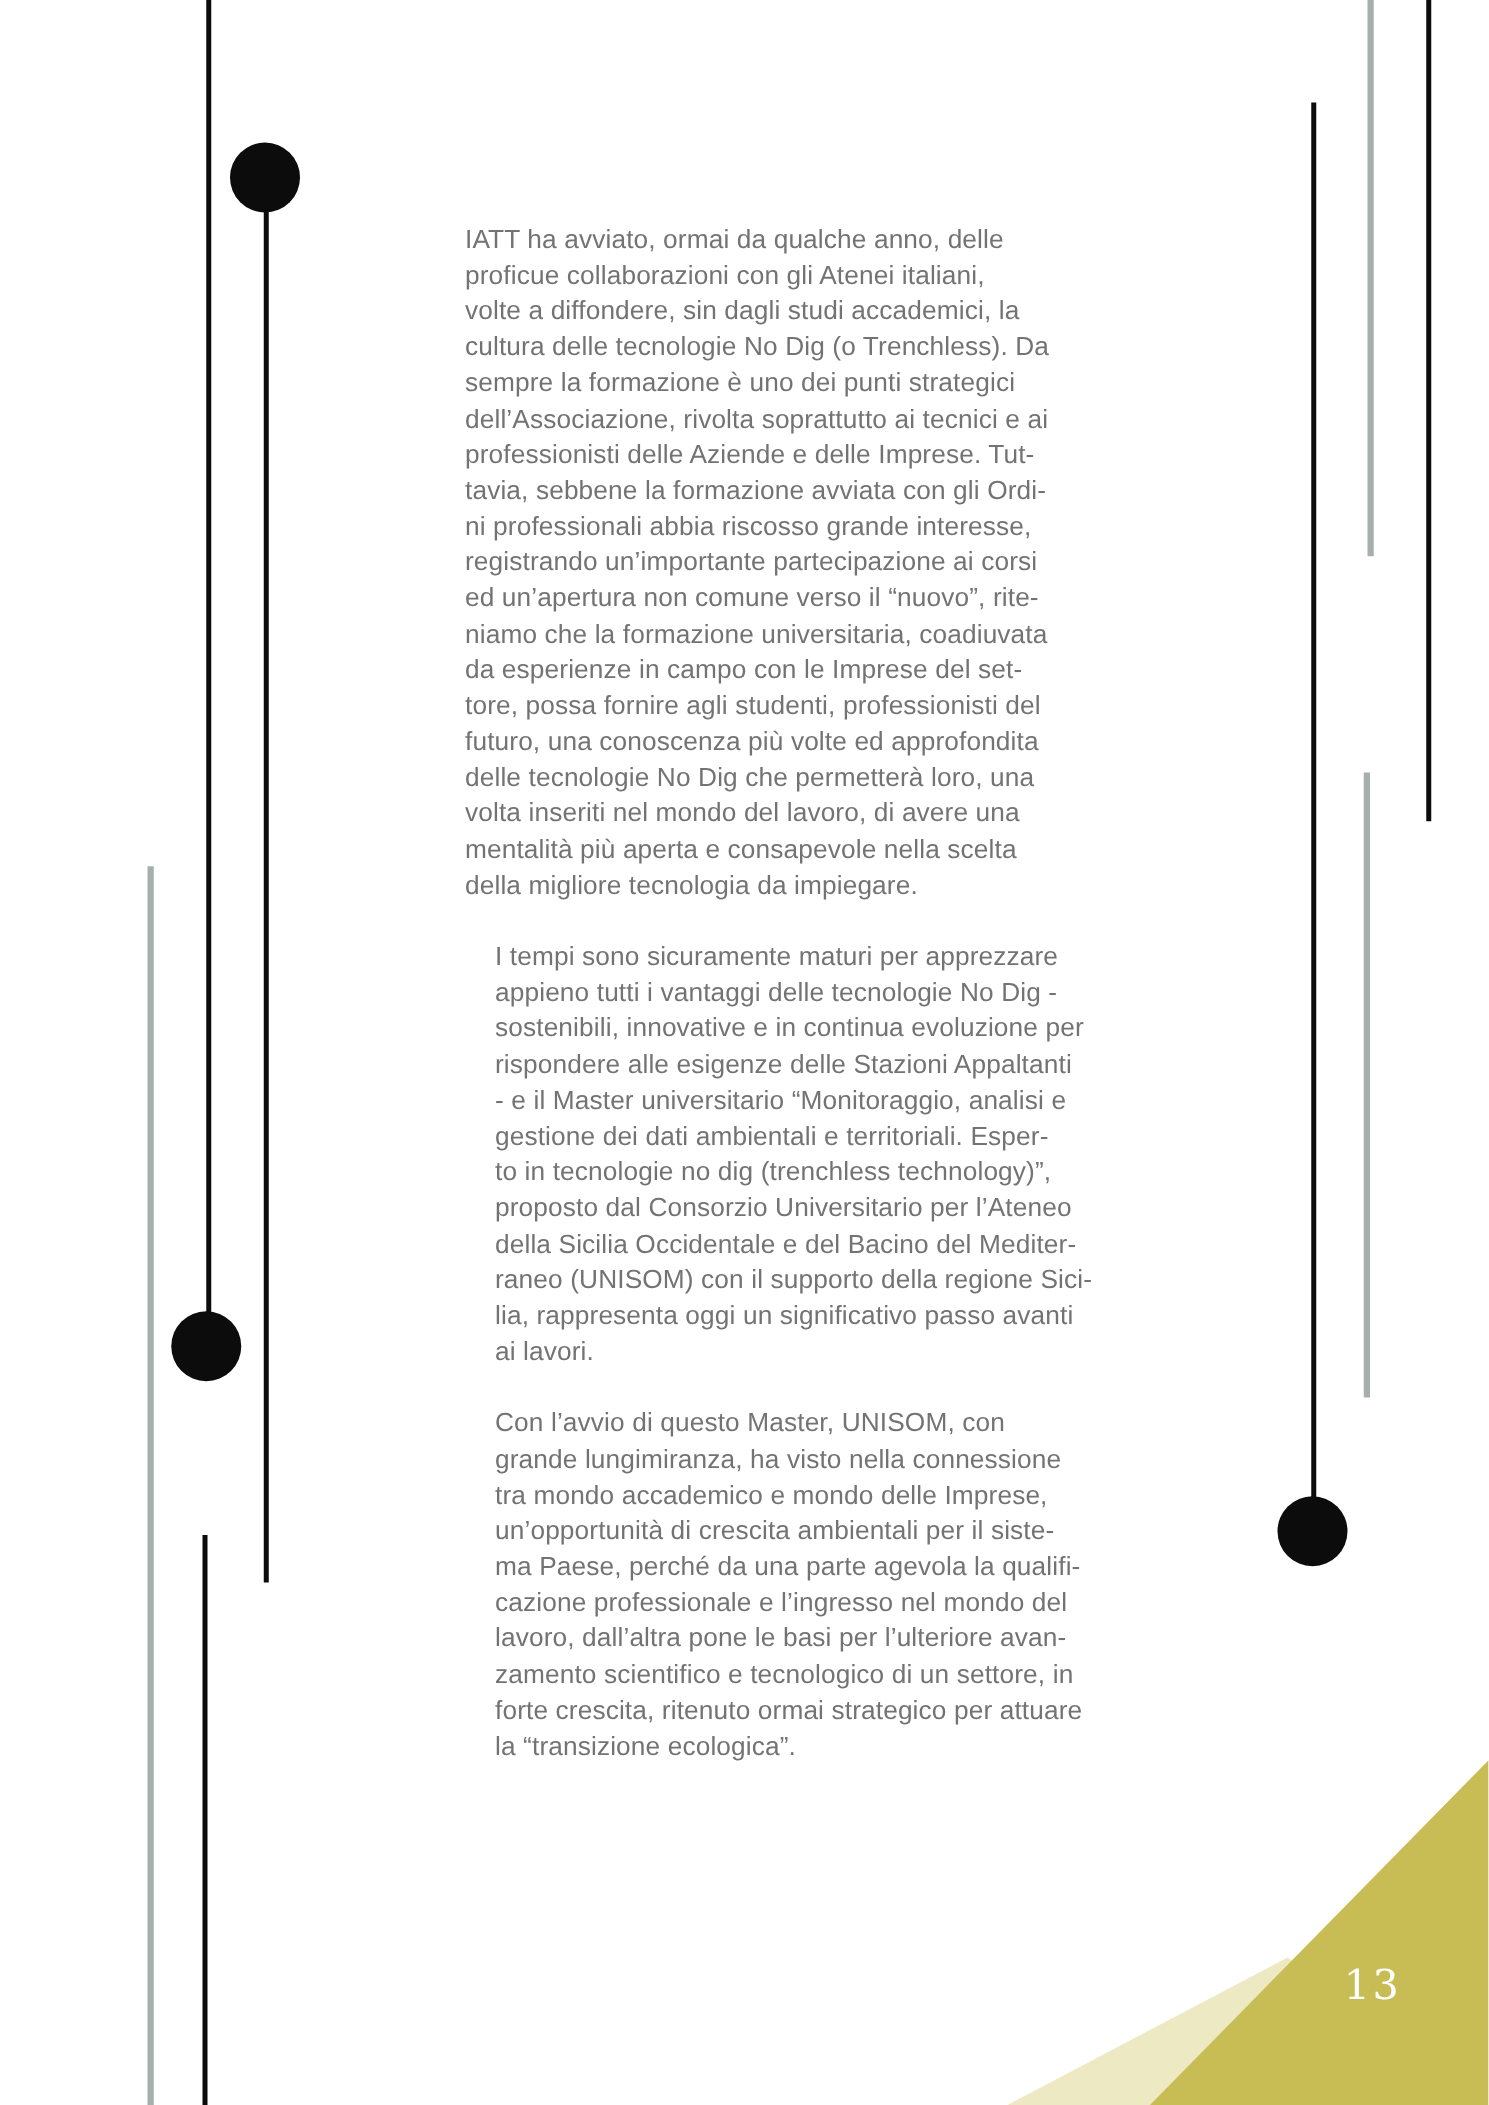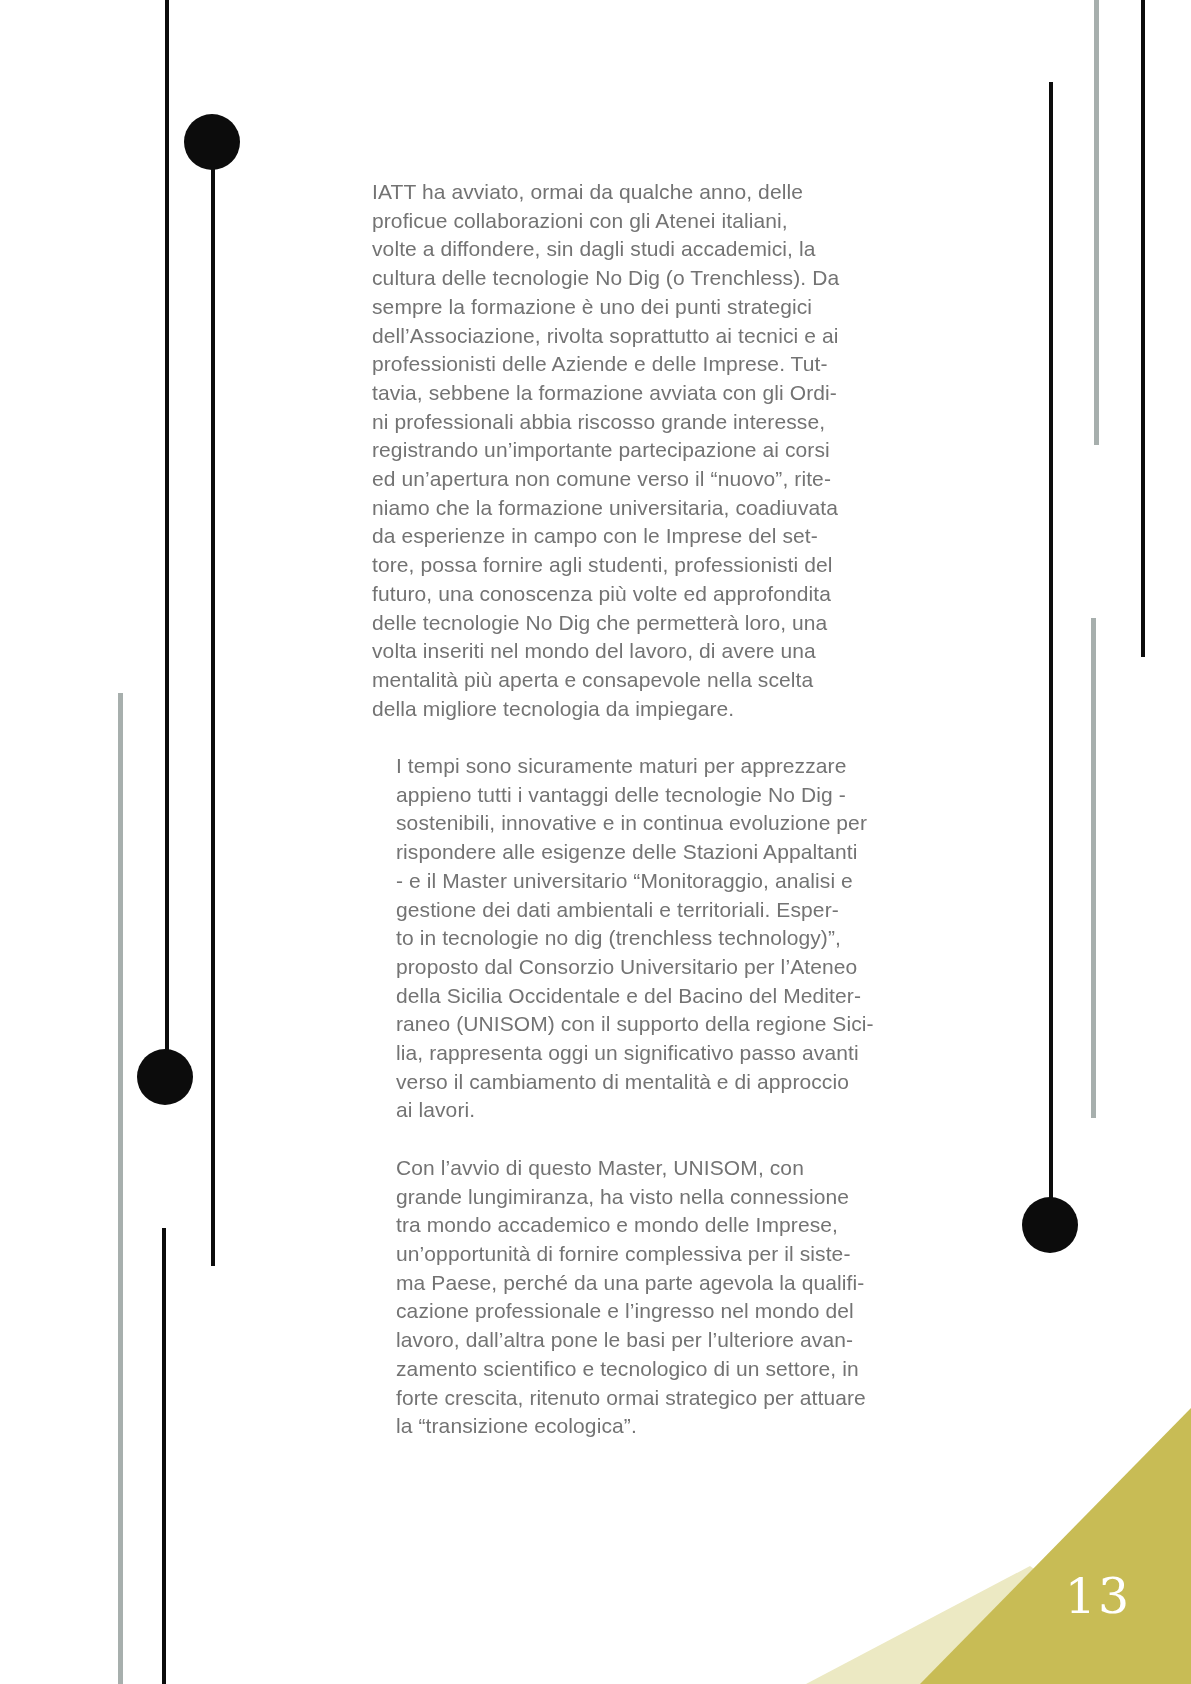--- a/index.html
+++ b/index.html
@@ -35,21 +35,21 @@
   }
   
   .corner-svg{position:absolute;left:0;top:0;}
   .page-number{
     position:absolute;
     left:1056px;
     top:1568px;
     width:84px;
     text-align:center;
     font-family:"DejaVu Serif","Liberation Serif",serif;
-    font-size:49px;
+    font-size:33px;
     color:#ffffff;
     letter-spacing:2px;
   }
 </style>
 </head>
 <body>
 
 <div class="page">
 
   <div class="vline" style="left:165px;top:0;width:4px;height:1053px;"></div>
@@ -99,28 +99,27 @@
         <div class="tline">appieno tutti i vantaggi delle tecnologie No Dig -</div>
         <div class="tline">sostenibili, innovative e in continua evoluzione per</div>
         <div class="tline">rispondere alle esigenze delle Stazioni Appaltanti</div>
         <div class="tline">- e il Master universitario “Monitoraggio, analisi e</div>
         <div class="tline">gestione dei dati ambientali e territoriali. Esper-</div>
         <div class="tline">to in tecnologie no dig (trenchless technology)”,</div>
         <div class="tline">proposto dal Consorzio Universitario per l’Ateneo</div>
         <div class="tline">della Sicilia Occidentale e del Bacino del Mediter-</div>
         <div class="tline">raneo (UNISOM) con il supporto della regione Sici-</div>
         <div class="tline">lia, rappresenta oggi un significativo passo avanti</div>
-        <div class="tline">verso il cambiamento di mentalità e di approccio</div>
         <div class="tline">ai lavori.</div>
       </div>
       <div class="para">
         <div class="tline">Con l’avvio di questo Master, UNISOM, con</div>
         <div class="tline">grande lungimiranza, ha visto nella connessione</div>
         <div class="tline">tra mondo accademico e mondo delle Imprese,</div>
-        <div class="tline">un’opportunità di fornire complessiva per il siste-</div>
+        <div class="tline">un’opportunità di crescita ambientali per il siste-</div>
         <div class="tline">ma Paese, perché da una parte agevola la qualifi-</div>
         <div class="tline">cazione professionale e l’ingresso nel mondo del</div>
         <div class="tline">lavoro, dall’altra pone le basi per l’ulteriore avan-</div>
         <div class="tline">zamento scientifico e tecnologico di un settore, in</div>
         <div class="tline">forte crescita, ritenuto ormai strategico per attuare</div>
         <div class="tline">la “transizione ecologica”.</div>
       </div>
     </div>
 
 </div>

